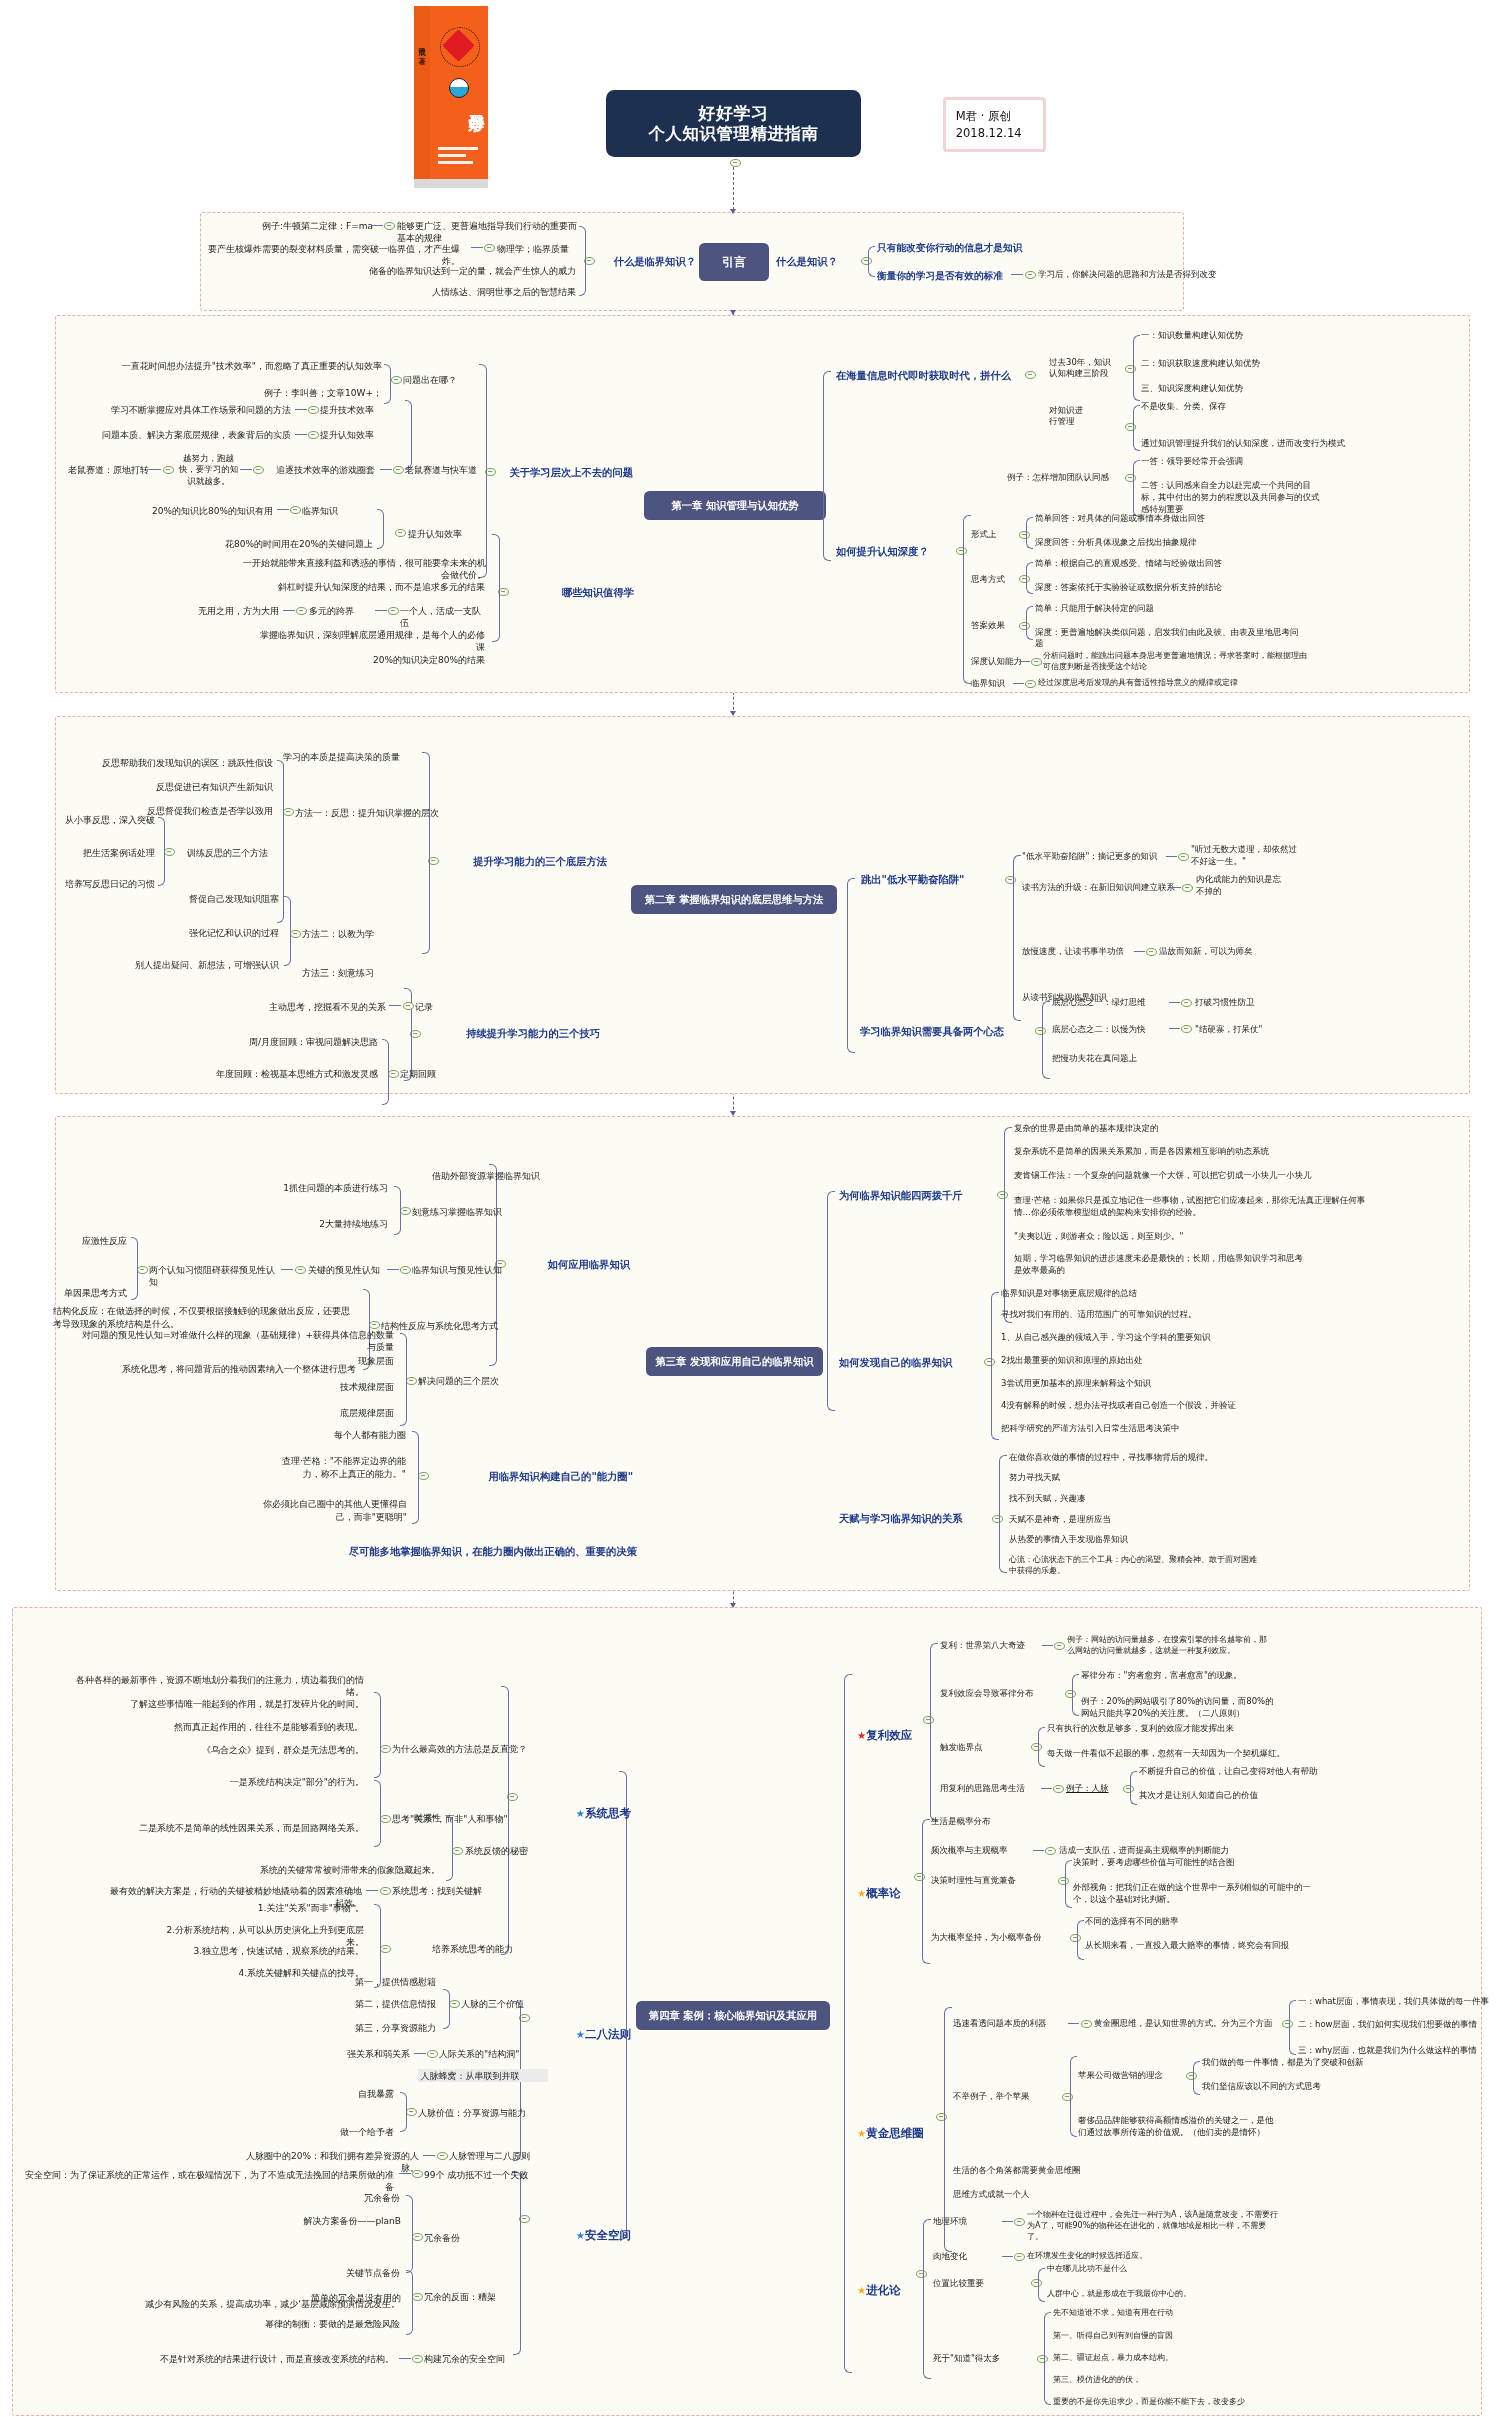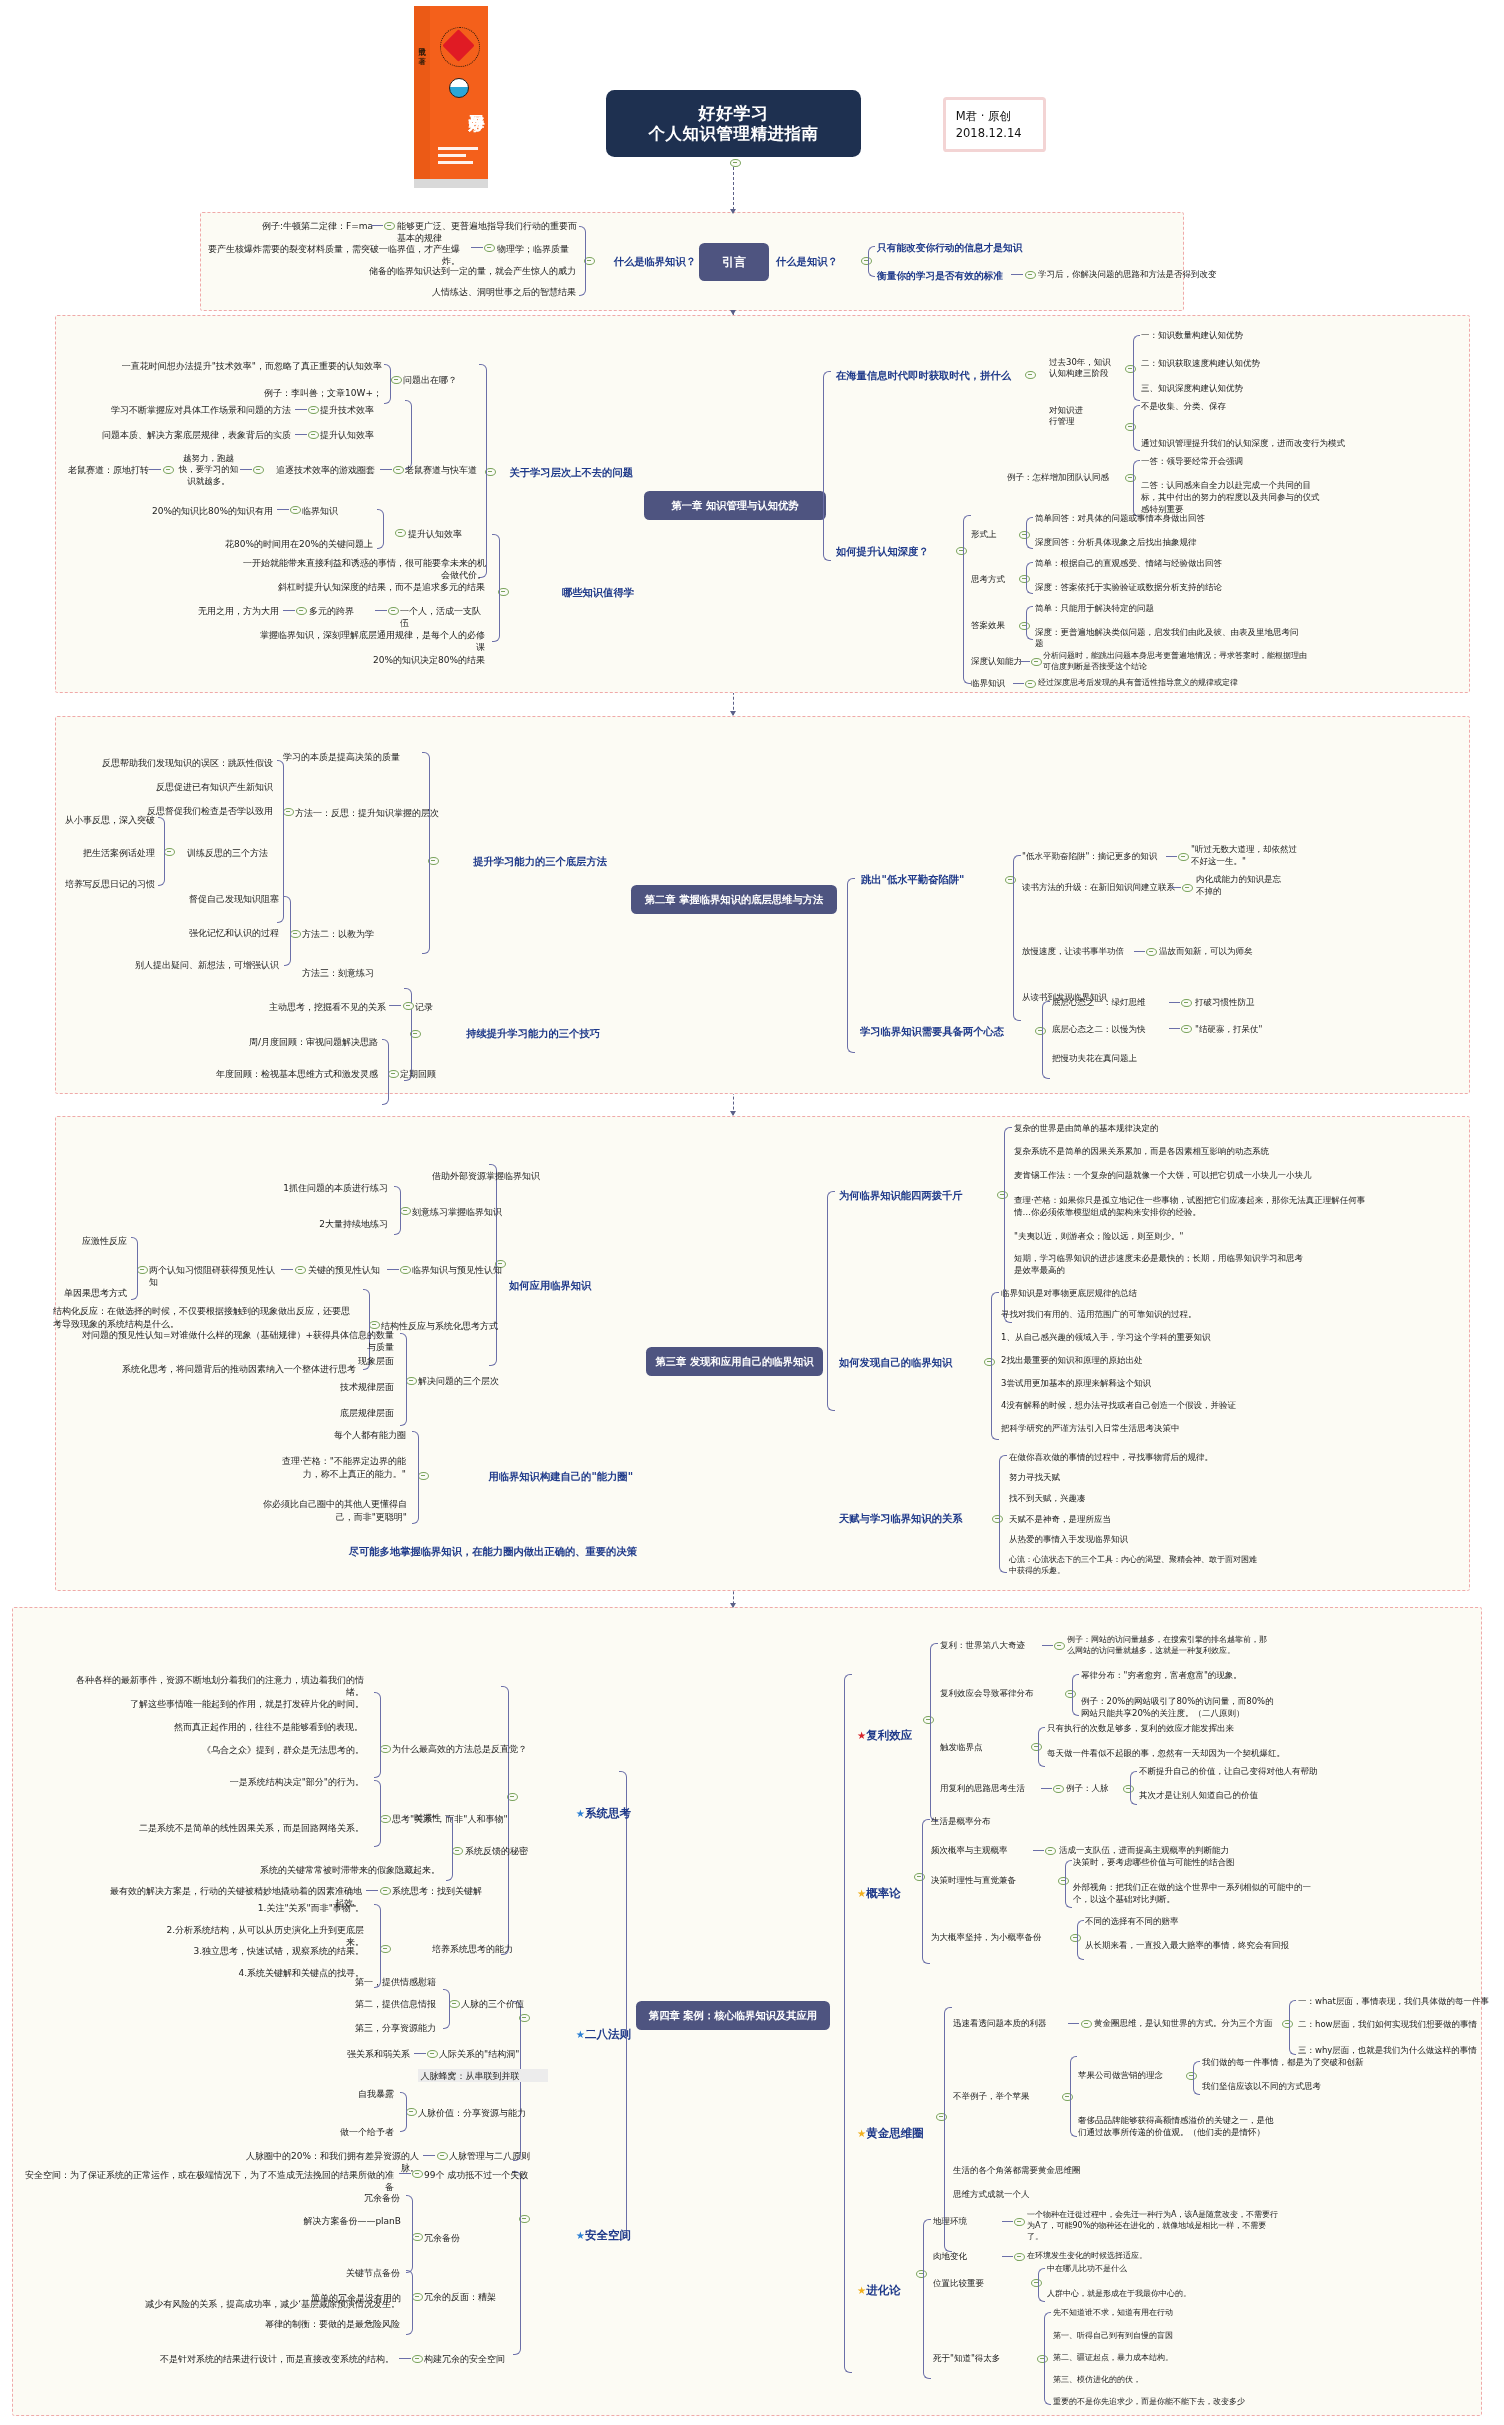--- a/index.html
+++ b/index.html
@@ -340,21 +340,21 @@
   <div class="tg" style="left:1181px;top:1025px;"></div>
   <div class="ln h" style="left:1169px;top:1028px;width:11px;"></div>
   <div class="n" style="left:1195px;top:1024px;width:109px;font-size:8.5px;">"结硬寨，打呆仗"</div>
   <div class="n" style="left:1052px;top:1053px;width:139px;font-size:8.5px;">把慢功夫花在真问题上</div>
 
   <div class="panel" style="left:55px;top:1116px;width:1413px;height:473px;"></div>
   <div class="arrow" style="left:730px;top:1111px;"></div>
 
   <div class="chap" style="left:646px;top:1347px;width:177px;height:29px;">第三章 发现和应用自己的临界知识</div>
 
-  <div class="n b" style="left:509px;top:1258px;width:121px;margin-top:21px;">如何应用临界知识</div>
+  <div class="n b" style="left:509px;top:1258px;width:121px;text-align:right;">如何应用临界知识</div>
   <div class="tg" style="left:495px;top:1260px;"></div>
   <div class="brk right" style="left:489px;top:1164px;width:7.3px;height:200px;"></div>
 
   <div class="n" style="left:394px;top:1170px;width:146px;text-align:right;">借助外部资源掌握临界知识</div>
   <div class="n" style="left:412px;top:1206px;width:121px;">刻意练习掌握临界知识</div>
   <div class="tg" style="left:400px;top:1207px;"></div>
   <div class="brk right" style="left:394px;top:1186px;width:6px;height:47px;"></div>
   <div class="n" style="left:255px;top:1182px;width:133px;text-align:right;">1抓住问题的本质进行练习</div>
   <div class="n" style="left:255px;top:1218px;width:133px;text-align:right;">2大量持续地练习</div>
 
@@ -554,21 +554,21 @@
 
   <div class="n" style="left:940px;top:1742px;width:85px;font-size:8.5px;">触发临界点</div>
   <div class="tg" style="left:1031px;top:1743px;"></div>
   <div class="brk left" style="left:1038px;top:1727px;width:6px;height:38px;"></div>
   <div class="n" style="left:1047px;top:1723px;width:230px;font-size:8.5px;">只有执行的次数足够多，复利的效应才能发挥出来</div>
   <div class="n" style="left:1047px;top:1748px;width:243px;font-size:8.5px;">每天做一件看似不起眼的事，忽然有一天却因为一个契机爆红。</div>
 
   <div class="n" style="left:940px;top:1783px;width:109px;font-size:8.5px;">用复利的思路思考生活</div>
   <div class="tg" style="left:1053px;top:1785px;"></div>
   <div class="ln h" style="left:1041px;top:1788px;width:11px;"></div>
-  <div class="n" style="left:1066px;top:1783px;width:55px;font-size:8.5px;">例子：人脉</div>
+  <div class="n" style="left:1066px;top:1783px;width:55px;font-size:8.5px;text-decoration:underline;">例子：人脉</div>
   <div class="tg" style="left:1123px;top:1785px;"></div>
   <div class="brk left" style="left:1130px;top:1771px;width:6px;height:32px;"></div>
   <div class="n" style="left:1139px;top:1766px;width:206px;font-size:8.5px;">不断提升自己的价值，让自己变得对他人有帮助</div>
   <div class="n" style="left:1139px;top:1790px;width:206px;font-size:8.5px;">其次才是让别人知道自己的价值</div>
 
   <div class="n b2" style="left:857px;top:1870px;width:97px;">
     <span class="star y">★</span><span>概率论</span>
   </div>
   <div class="tg" style="left:914px;top:1873px;"></div>
   <div class="brk left" style="left:922px;top:1819px;width:7.3px;height:143px;"></div>

